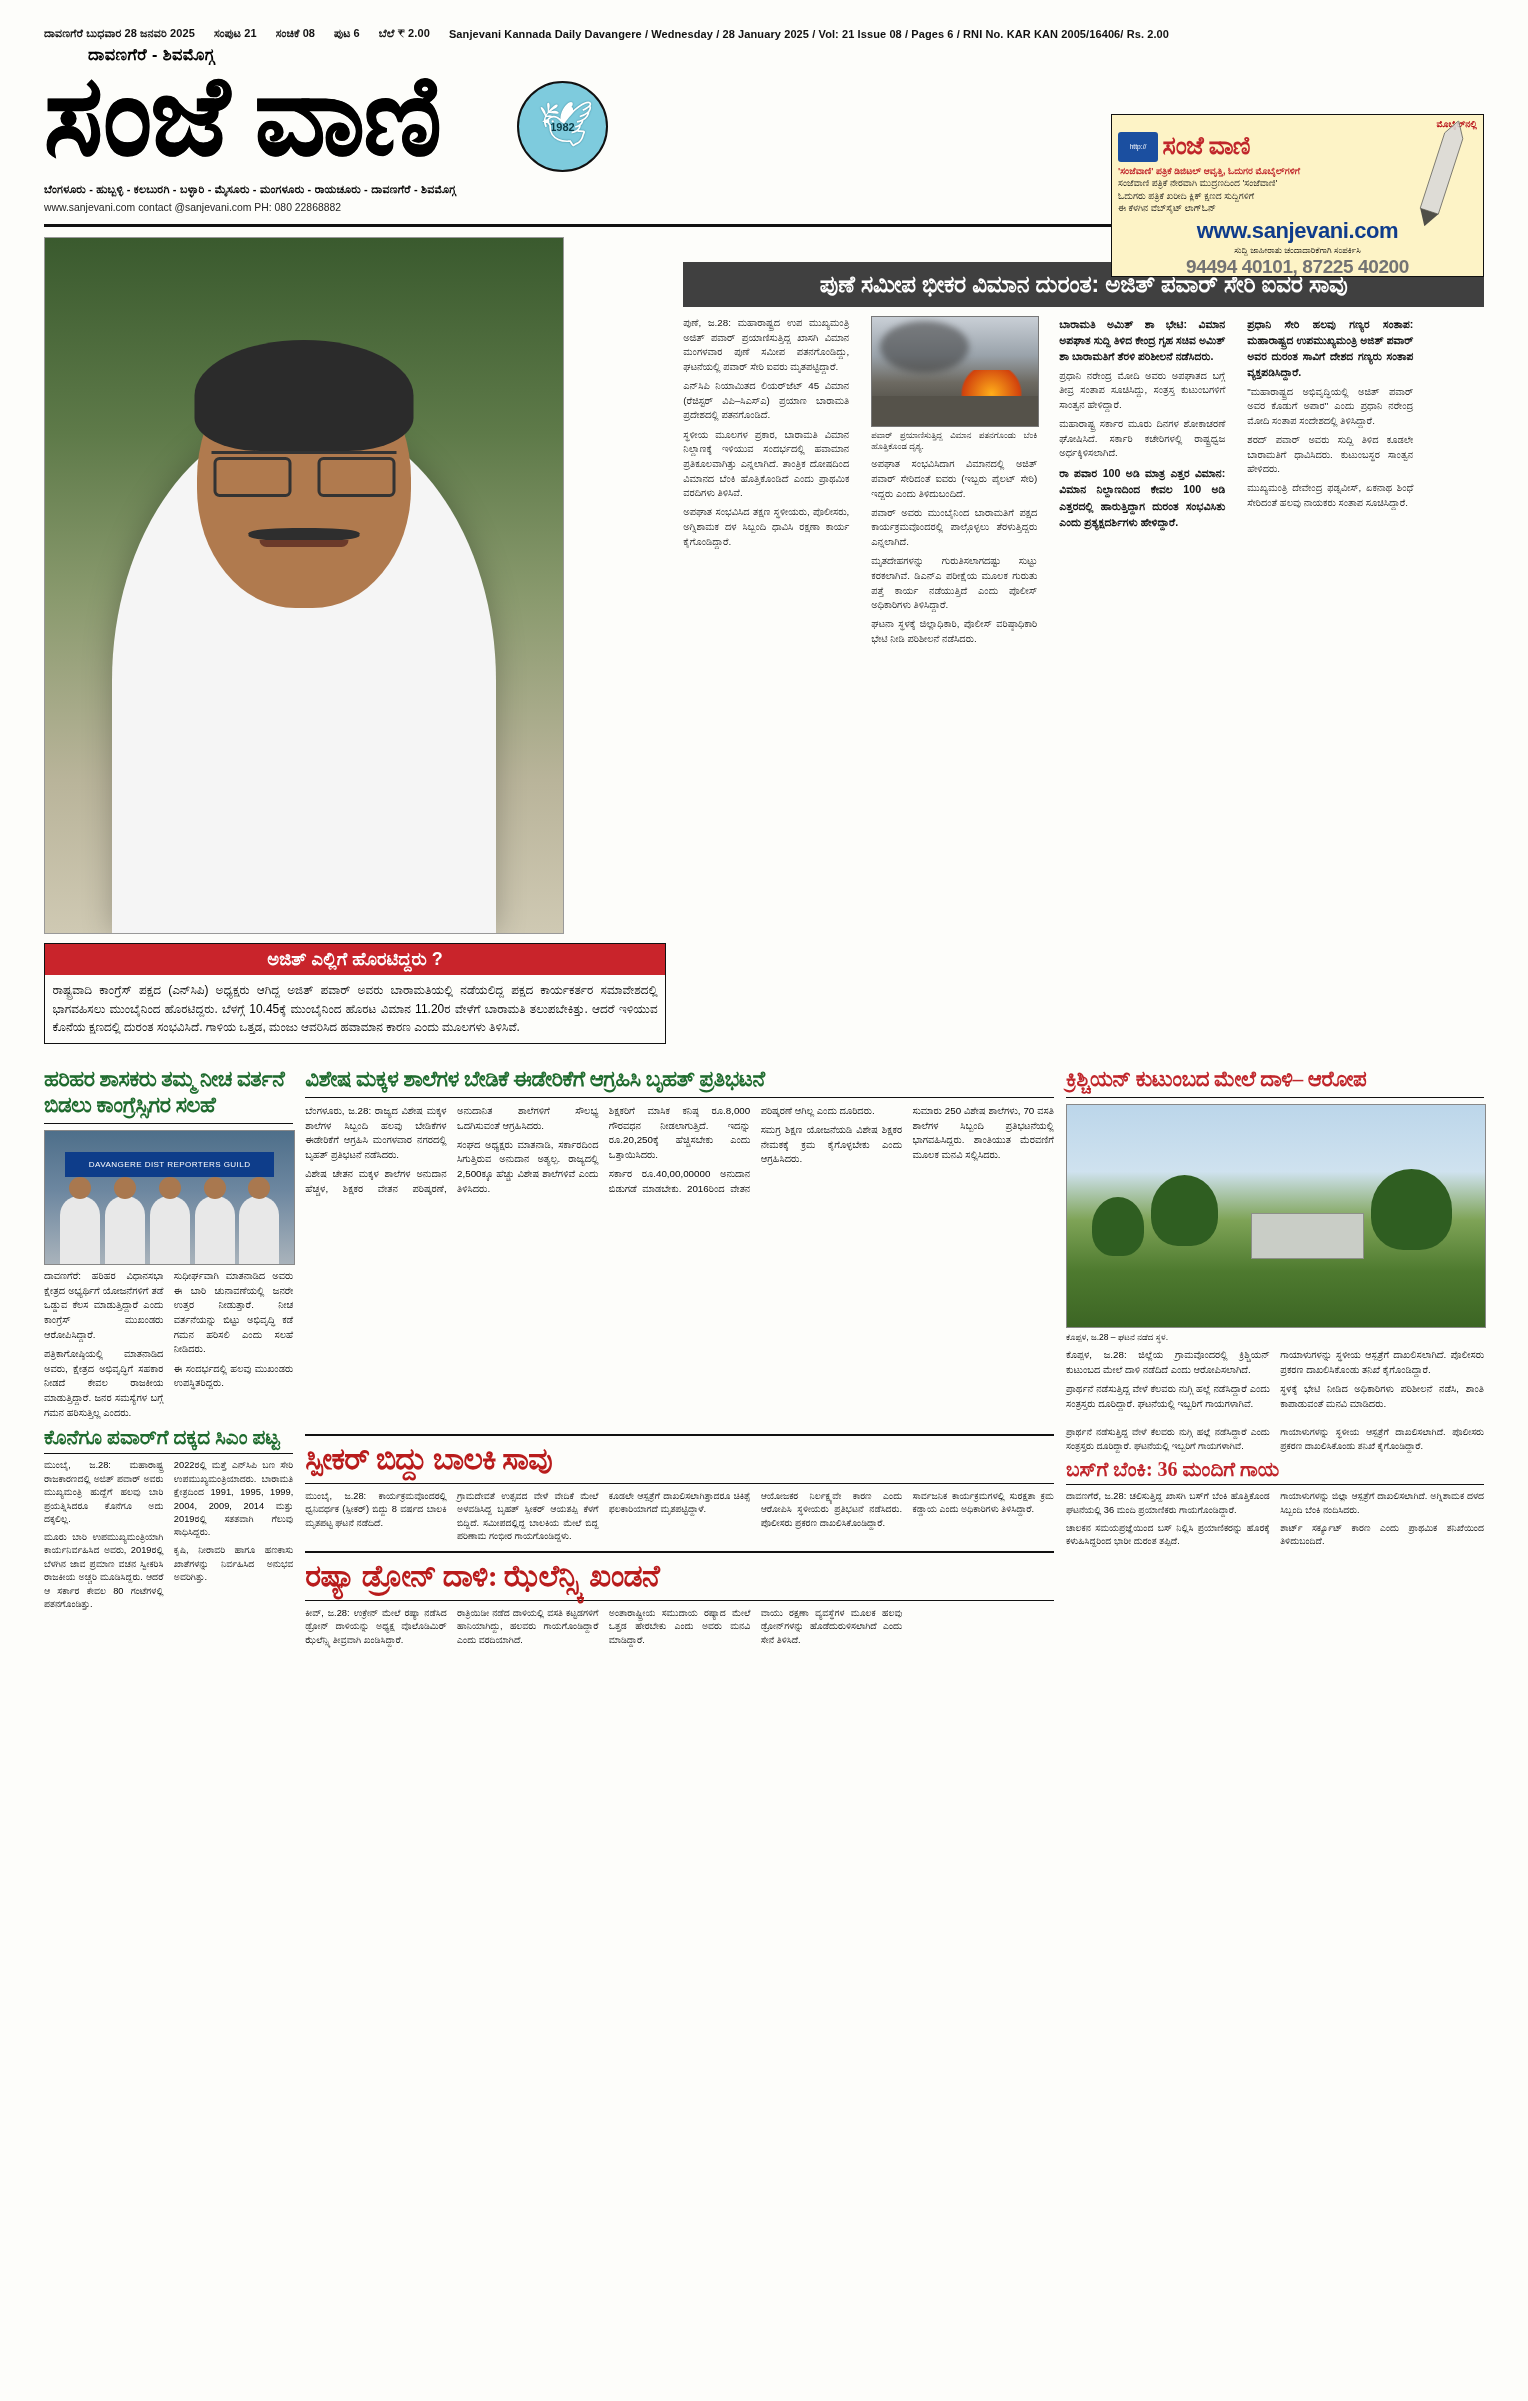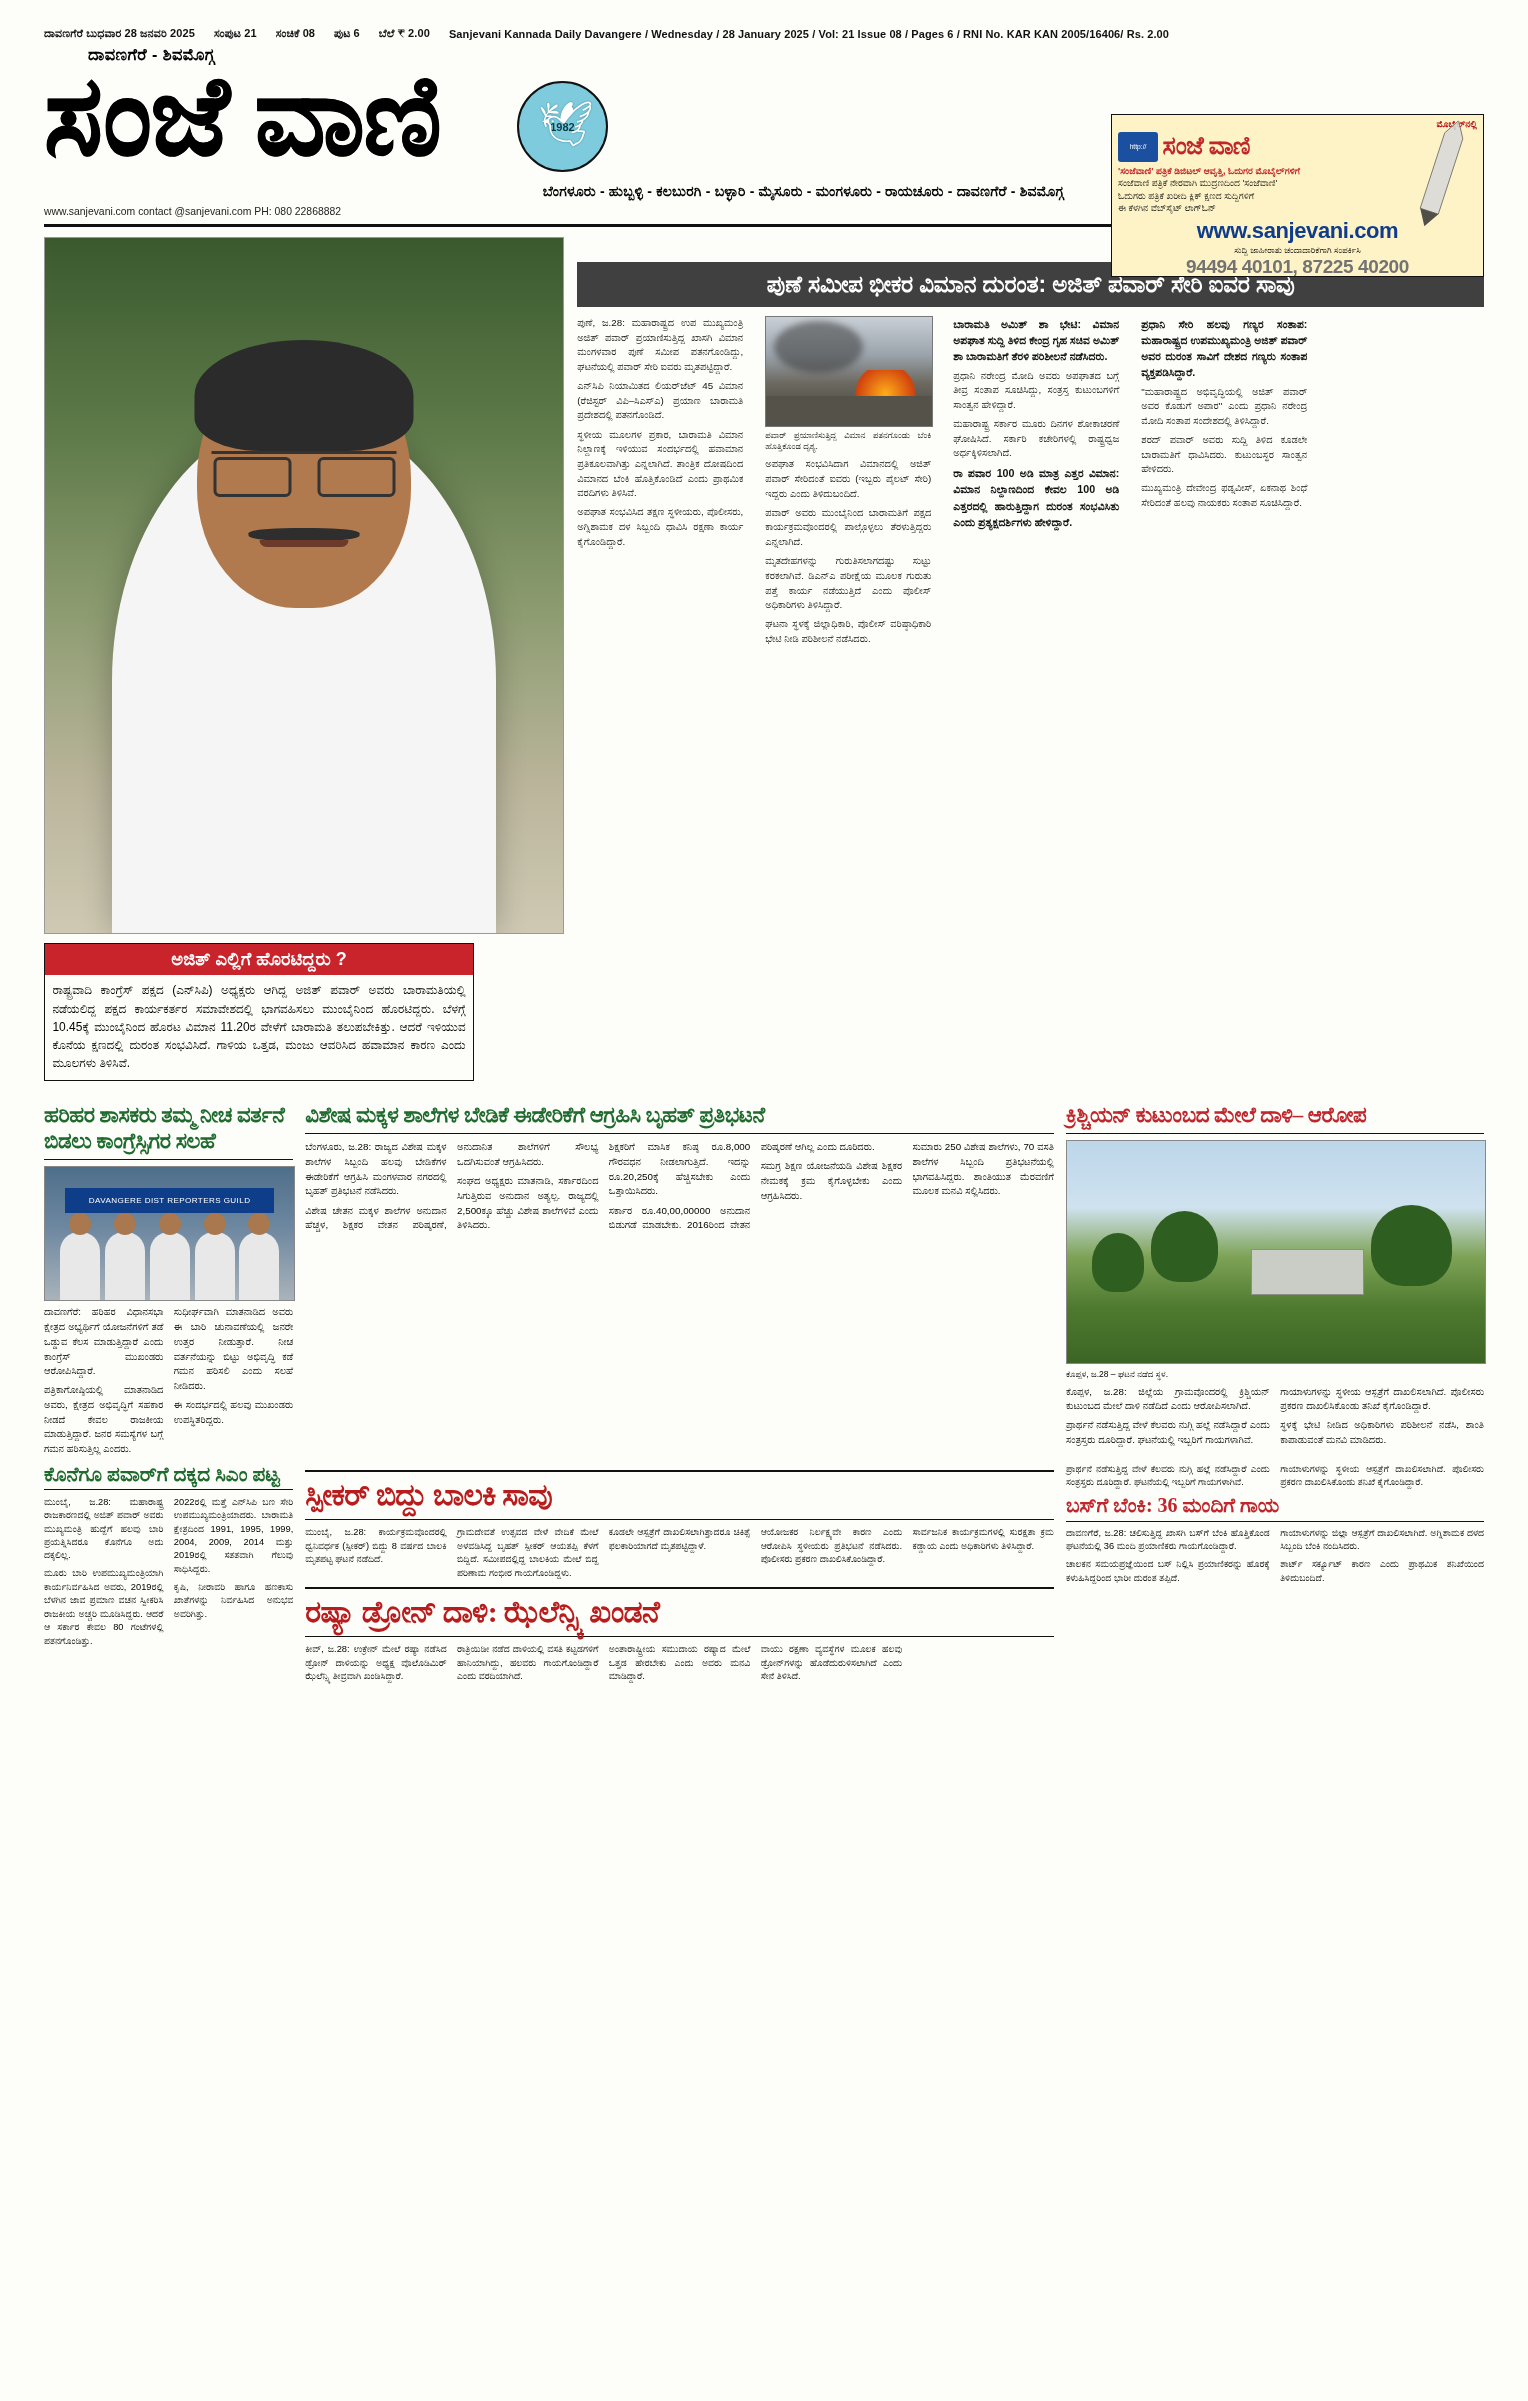--- a/index.html
+++ b/index.html
@@ -84,25 +84,24 @@
   }
   .dove {
     position: absolute;
     left: 494px;
     top: 55px;
     font-size: 44px;
     color: #fff;
     text-shadow: 0 0 1.5px #1a6c80;
   }
   .mast-cities {
-    font-size: 14px;
+    font-size: 11px;
     font-weight: 700;
     margin-top: 7.4px;
     letter-spacing: 0.2px;
-    text-align: right;
   }
   .mast-web {
     font-size: 10.4px;
     margin-top: 6px;
     color: #222;
   }
 
   
   .ad-box {
     position: absolute;
@@ -345,23 +344,23 @@
     background: #55524a;
   }
   .photo-cap {
     font-size: 8.5px;
     line-height: 1.35;
     margin-bottom: 4.4px;
   }
 
   
   .boxed {
-    margin: 9px 16px 0 0;
+    margin: 9px 4px 0 0;
     border: 1.5px solid #111;
-    width: 430px;
+    width: 622px;
     box-sizing: border-box;
   }
   .boxed-title {
     background: #c9242b;
     color: #fff;
     font-size: 18px;
     font-weight: 700;
     text-align: center;
     padding: 5.2px 3px;
   }

